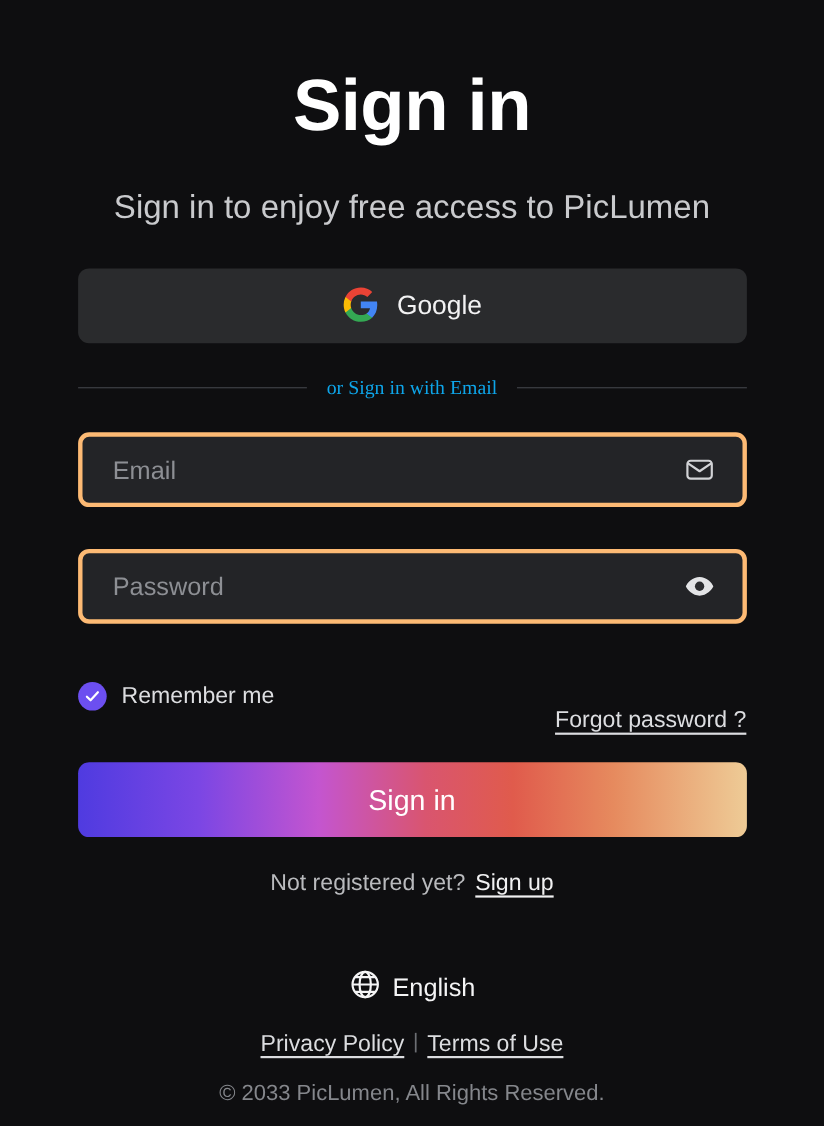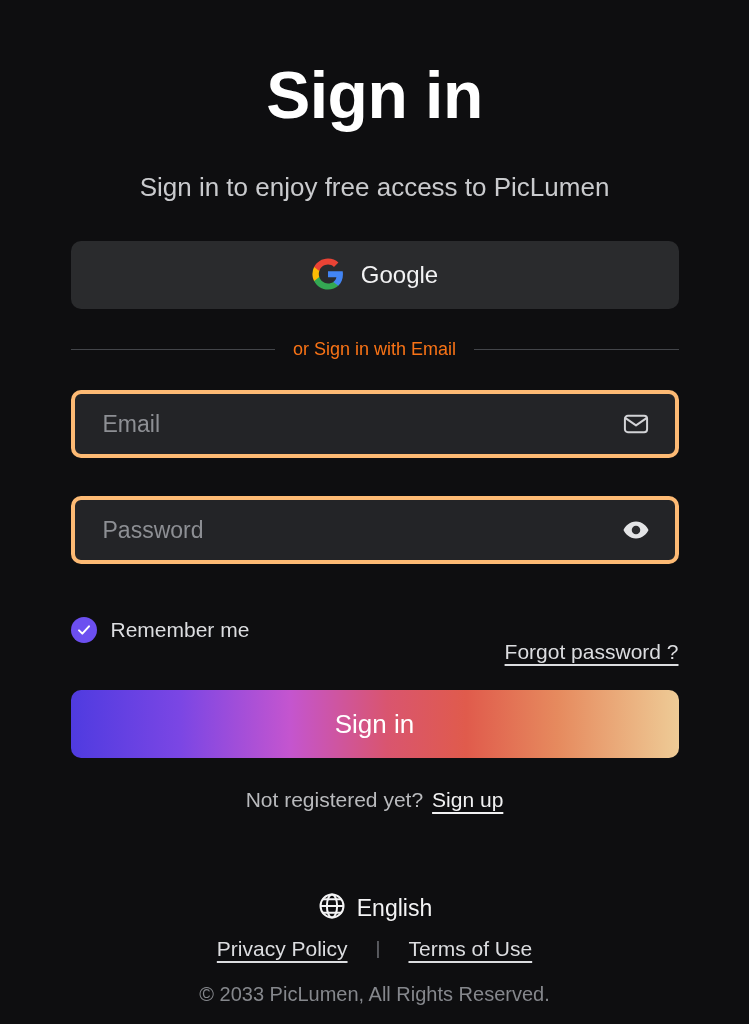--- a/index.html
+++ b/index.html
@@ -32,21 +32,21 @@
     padding-top: 62px;
     font-size: 66px;
     line-height: 1.0;
     font-weight: 700;
     letter-spacing: -0.5px;
     color: #ffffff;
   }
   .subtitle {
     margin: 0;
     padding-top: 44px;
-    font-size: 26px;
+    font-size: 30px;
     font-weight: 400;
     color: #c9cacd;
   }
 
   
   .google-btn {
     margin-top: 38px;
     width: 608px;
     height: 68px;
     border: none;
@@ -75,22 +75,23 @@
     align-items: center;
     gap: 18px;
   }
   .divider .rule {
     flex: 1 1 auto;
     height: 1px;
     background: #43454a;
   }
   .divider .dv-text {
     font-size: 18px;
-    color: #f97316;
+    color: #0ea5e9;
     white-space: nowrap;
+    font-family: Liberation Serif, serif;
   }
 
   
   .field {
     margin-top: 30px;
     width: 608px;
     height: 68px;
     box-sizing: border-box;
     border: 4px solid #fdba74;
     border-radius: 10px;
@@ -210,24 +211,24 @@
     align-items: center;
     gap: 10px;
     cursor: pointer;
   }
   .lang-label {
     font-size: 23px;
     font-weight: 500;
     color: #f4f4f5;
   }
   .legal {
-    margin-top: 12px;
+    margin-top: 22px;
     display: flex;
     align-items: flex-start;
-    gap: 28px;
+    gap: 8px;
     font-size: 21px;
   }
   .legal a {
     color: #dcdde0;
     text-decoration: underline;
     text-underline-offset: 5px;
     cursor: pointer;
   }
   .legal .sep {
     color: #6c6e73;

